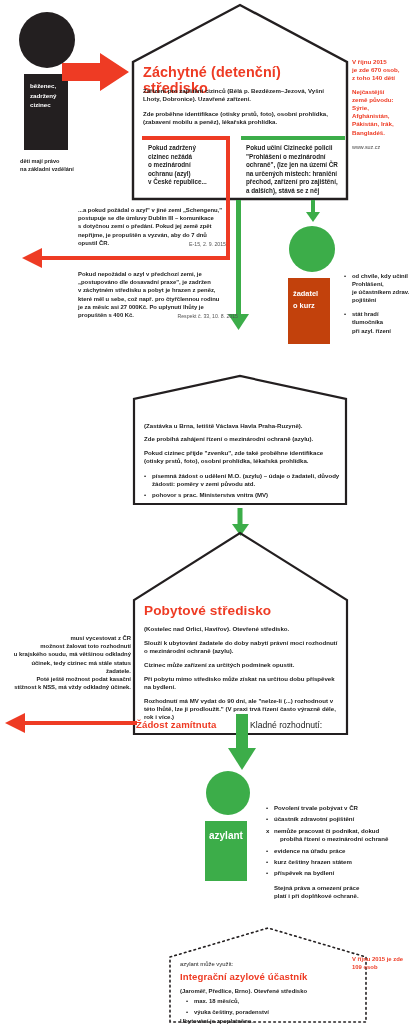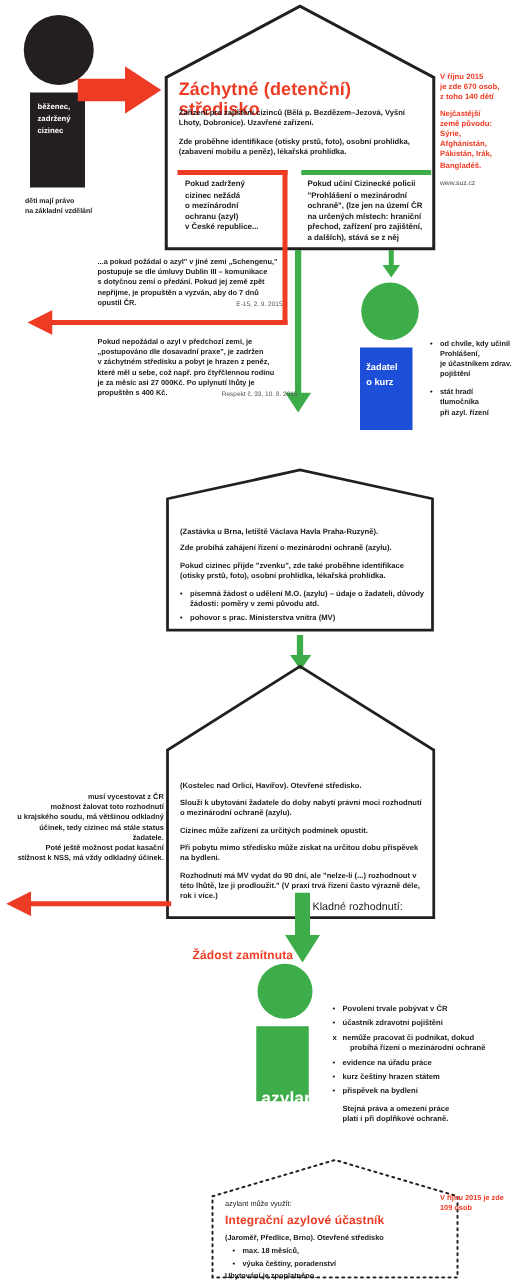--- a/index.html
+++ b/index.html
@@ -162,21 +162,21 @@
     <div>je za měsíc asi 27 000Kč. Po uplynutí lhůty je</div>
     <div style="position:relative;">
       <span>propuštěn s 400 Kč.</span>
       <span class="src" style="position:absolute;right:0;top:1px;">Respekt č. 33, 10. 8. 2015</span>
     </div>
   </div>
 </div>
 
 <div class="abs" style="left:286px;top:226px;width:52px;height:118px;">
   <div class="head abs" style="left:3px;top:0;width:46px;height:46px;background:#3cad49;"></div>
-  <div class="torso abs" style="left:2px;top:52px;width:42px;height:66px;background:#1d4ed8;">
+  <div class="torso abs" style="left:2px;top:52px;width:42px;height:66px;background:#c2410c;">
     <div class="abs person-label" style="left:5px;top:10px;font-size:7.4px;line-height:12px;">
       <div>žadatel</div>
       <div>o kurz</div>
     </div>
   </div>
 </div>
 
 <div class="abs" style="left:344px;top:272px;width:66px;">
   <ul class="bl body-t" style="font-size:5.9px;line-height:8.1px;">
     <li>
@@ -221,29 +221,30 @@
     <rect x="5.5" y="0" width="5" height="18" fill="#3cad49"></rect>
     <polygon points="0,16 17,16 8.5,28" fill="#3cad49"></polygon>
   </svg>
 </div>
 
 <div class="house" style="left:132px;top:530px;width:217px;height:205px;">
   <svg width="217" height="205" viewBox="0 0 217 205">
     <polygon points="2,204 2,70 108,3 215,70 215,204" fill="none" stroke="#231f20" stroke-width="2.2"></polygon>
   </svg>
   <div class="content">
+    <div class="abs h-title" style="left:12px;top:73px;width:200px;font-size:13.6px;line-height:15px;">Pobytové středisko</div>
     <div class="abs body-t" style="left:12px;top:95px;width:198px;">(Kostelec nad Orlicí, Havířov). Otevřené středisko.</div>
     <div class="abs body-t" style="left:12px;top:109px;width:198px;">Slouží k ubytování žadatele do doby nabytí právní moci rozhodnutí o mezinárodní ochraně (azylu).</div>
     <div class="abs body-t" style="left:12px;top:131px;width:198px;">Cizinec může zařízení za určitých podmínek opustit.</div>
     <div class="abs body-t" style="left:12px;top:145px;width:198px;">Při pobytu mimo středisko může získat na určitou dobu příspěvek na bydlení.</div>
     <div class="abs body-t" style="left:12px;top:167px;width:200px;">Rozhodnutí má MV vydat do 90 dní, ale "nelze-li (...) rozhodnout v této lhůtě, lze ji prodloužit."  (V praxi trvá řízení často výrazně déle, rok i více.)</div>
   </div>
 </div>
 
-<div class="abs h-title" style="left:154px;top:719px;font-size:9.6px;margin-top:40px;">Žádost zamítnuta</div>
+<div class="abs h-title" style="left:136px;top:719px;font-size:9.6px;">Žádost zamítnuta</div>
 <div class="abs" style="left:250px;top:720px;font-size:8.6px;font-weight:normal;color:#1c1c1c;">Kladné rozhodnutí:</div>
 
 <div class="abs" style="left:22px;top:721px;width:115px;height:4px;background:#ee3b24;"></div>
 <div class="abs" style="left:5px;top:713px;width:20px;height:20px;">
   <svg width="20" height="20" viewBox="0 0 20 20">
       <polygon points="0,10 20,0 20,20" fill="#ee3b24"></polygon>
     </svg>
 </div>
 
 <div class="abs body-t" style="left:6px;top:634px;width:125px;text-align:right;font-size:5.9px;line-height:8.2px;">
@@ -259,21 +260,21 @@
 <div class="abs" style="left:228px;top:714px;width:28px;height:56px;">
   <svg width="28" height="56" viewBox="0 0 28 56">
     <rect x="8" y="0" width="12" height="38" fill="#3cad49"></rect>
     <polygon points="0,34 28,34 14,56" fill="#3cad49"></polygon>
   </svg>
 </div>
 
 <div class="abs" style="left:203px;top:771px;width:52px;height:110px;">
   <div class="head abs" style="left:3px;top:0;width:44px;height:44px;background:#3cad49;"></div>
   <div class="torso abs" style="left:2px;top:50px;width:42px;height:60px;background:#3cad49;">
-    <div class="abs person-label" style="left:4px;top:9px;font-size:14px;margin-top:40px;">azylant</div>
+    <div class="abs person-label" style="left:4px;top:9px;font-size:10px;">azylant</div>
   </div>
 </div>
 
 <div class="abs" style="left:266px;top:804px;width:145px;">
   <ul class="bl body-t" style="font-size:6.1px;line-height:8.4px;">
     <li>
       <span class="mk">•</span>
       <span>Povolení trvale pobývat v ČR</span>
     </li>
     <li>

